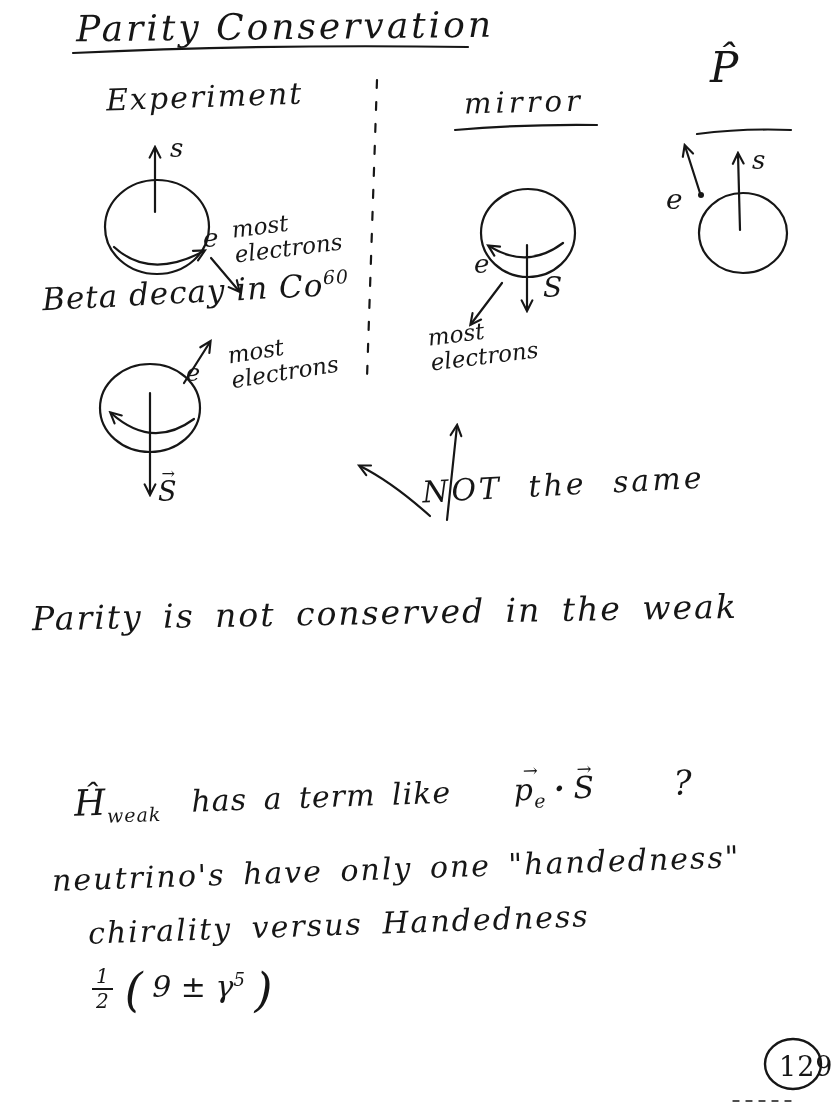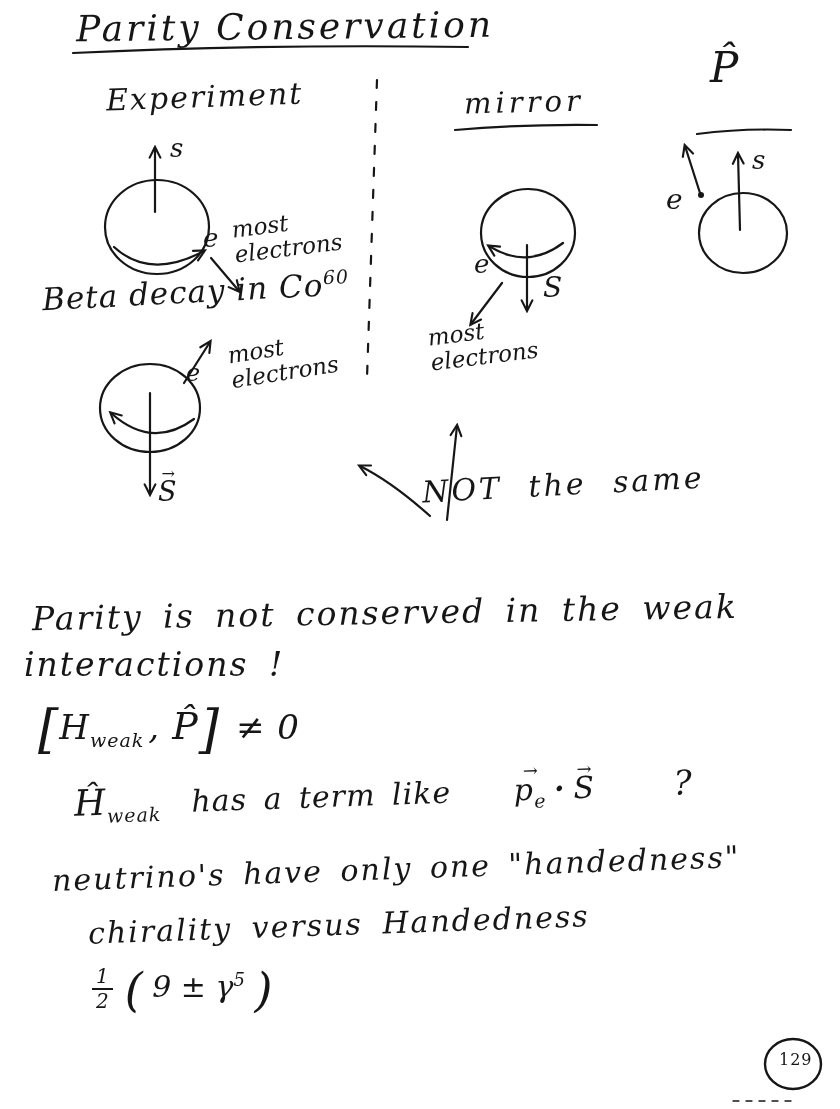--- a/index.html
+++ b/index.html
@@ -42,21 +42,21 @@
     position: absolute; top: -0.62em; left: 55%;
     transform: translateX(-50%);
     font-size: 0.6em; font-style: normal; line-height: 1;
   }
   .frac {
     display: inline-flex; flex-direction: column; align-items: center;
     font-size: 20px; vertical-align: middle; margin-right: 12px; line-height: 1.15;
   }
   .frac .den { border-top: 2px solid var(--ink); padding: 0 4px; }
   .paren { font-size: 46px; vertical-align: -9px; font-style: italic; }
-  .pagenum { left: 779px; top: 1051px; font-size: 16px; font-style: normal; letter-spacing: 1px; }
+  .pagenum { left: 779px; top: 1051px; font-size: 27px; font-style: normal; letter-spacing: 1px; }
 </style>
 </head>
 <body>
 
 <div class="page">
 
   <svg class="strokes" width="840" height="1109" viewBox="0 0 840 1109">
     <defs>
       <marker id="ah" viewBox="0 0 14 14" refX="11" refY="7" markerWidth="15" markerHeight="15" markerUnits="userSpaceOnUse" orient="auto">
         <path d="M2 2 L12 7 L2 12" fill="none" stroke="currentColor" stroke-width="2" stroke-linecap="round"></path>
@@ -127,25 +127,21 @@
     <div>electrons</div>
   </div>
 
   <div class="lbl phat-big">P̂</div>
   <div class="lbl small-label" style="left:752px;top:146px;">s</div>
   <div class="lbl" style="left:666px;top:184px;font-size:28px;">e</div>
 
   <div class="lbl not-same">NOT  the same</div>
 
   <div class="lbl text-line" style="left:32px;top:594px;transform:rotate(-1deg);">Parity is not conserved in the weak</div>
-  <div class="lbl text-line" style="left:24px;top:646px;">interactions !</div>
 
-  <div class="lbl eq" style="left:38px;top:700px;">
-    <span class="big">[</span><span>H</span><span class="wsub">weak</span><span class="comma">,</span><span class="phat">P̂</span><span class="big">]</span><span class="neq">≠ 0</span>
-  </div>
 
   <div class="lbl" style="left:74px;top:772px;font-size:30px;letter-spacing:1px;word-spacing:6px;transform:rotate(-2deg);">
     <span style="font-size:36px;">Ĥ</span><span class="wsub">weak</span>
     <span style="margin-left:14px;">has a term like</span>
     <span class="vec" style="margin-left:46px;"><span class="varrow">→</span><span>p</span><span class="wsub">e</span></span><span style="margin:0 8px;font-weight:bold;">·</span><span class="vec"><span class="varrow">→</span><span>S</span></span>
     <span style="margin-left:62px;font-size:34px;">?</span>
   </div>
 
   <div class="lbl" style="left:52px;top:852px;font-size:30px;letter-spacing:2px;word-spacing:6px;transform:rotate(-2deg);">neutrino's have only one "handedness"</div>
   <div class="lbl" style="left:88px;top:908px;font-size:30px;letter-spacing:2px;word-spacing:8px;transform:rotate(-2deg);">chirality versus Handedness</div>

